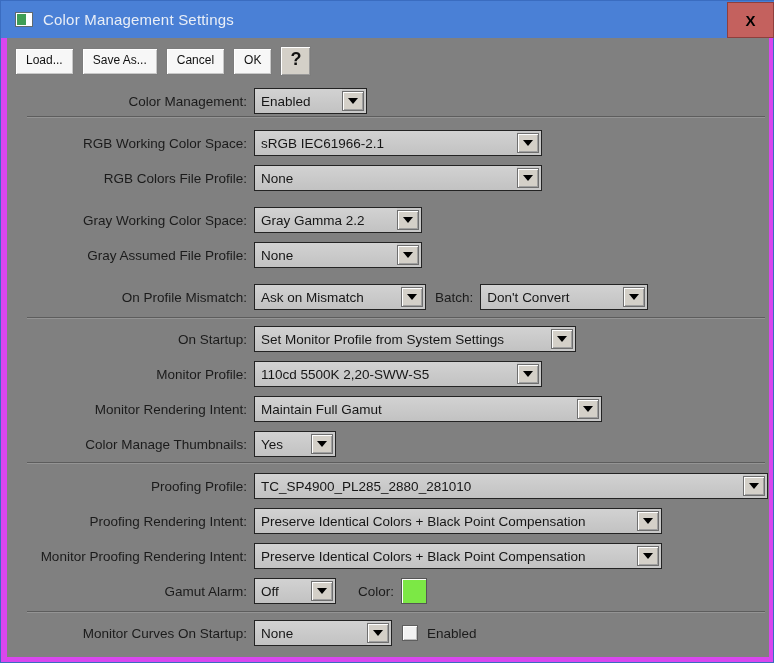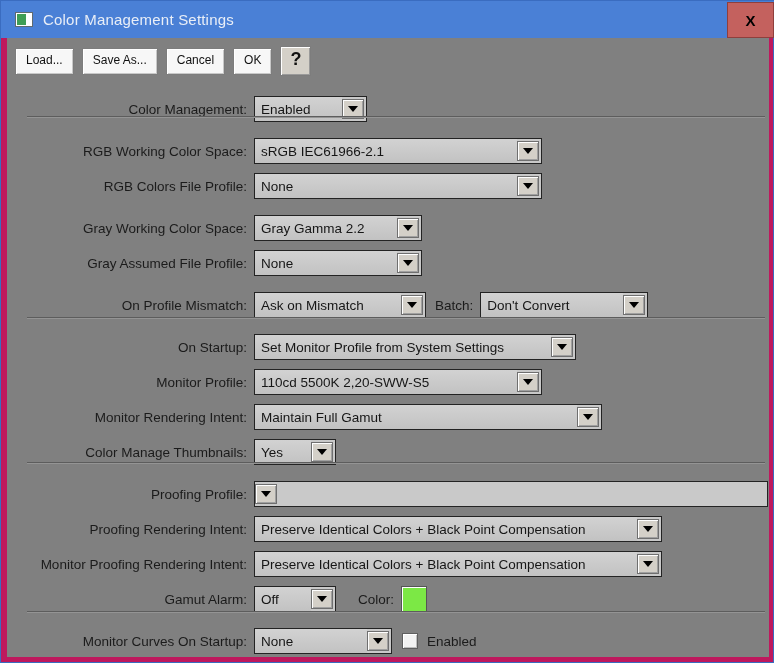--- a/index.html
+++ b/index.html
@@ -14,21 +14,21 @@
     font-family: "Liberation Sans", sans-serif;
     -webkit-font-smoothing: antialiased;
   }
 
   .window {
     position: absolute;
     left: 0; top: 0;
     width: 774px;
     height: 663px;
     box-sizing: border-box;
-    background: #be185d;
+    background: #d946ef;
     border: 1px solid #3a6cc0;
   }
 
   
   .titlebar {
     position: absolute;
     left: 0; top: 0;
     width: 774px;
     height: 37px;
     background: #4a80d6;
@@ -114,21 +114,20 @@
     padding: 2px 9px 5px 9px;
     line-height: 21px;
   }
 
   
   .row {
     position: absolute;
     display: flex;
     align-items: center;
     height: 26px;
-    margin-top: 8px;
   }
   .row .lbl {
     color: #1b1b1b;
     font-size: 13.5px;
     text-align: right;
     white-space: nowrap;
     padding-right: 7px;
   }
   .inline-lbl {
     color: #1b1b1b;
@@ -344,20 +343,21 @@
             <span class="arrow-glyph"></span>
           </div>
       </div>
     </div>
 
     <div class="sep" style="top:424px;"></div>
 
     <div class="row" style="left:0; top:435px;">
       <div class="lbl" style="width:240px;">Proofing Profile:</div>
       <div class="combo" style="width:514px;">
+        <div class="val">TC_SP4900_PL285_2880_281010</div>
         <div class="arrowbox">
             <span class="arrow-glyph"></span>
           </div>
       </div>
     </div>
 
     <div class="row" style="left:0; top:470px;">
       <div class="lbl" style="width:240px;">Proofing Rendering Intent:</div>
       <div class="combo" style="width:408px;">
         <div class="val">Preserve Identical Colors + Black Point Compensation</div>

